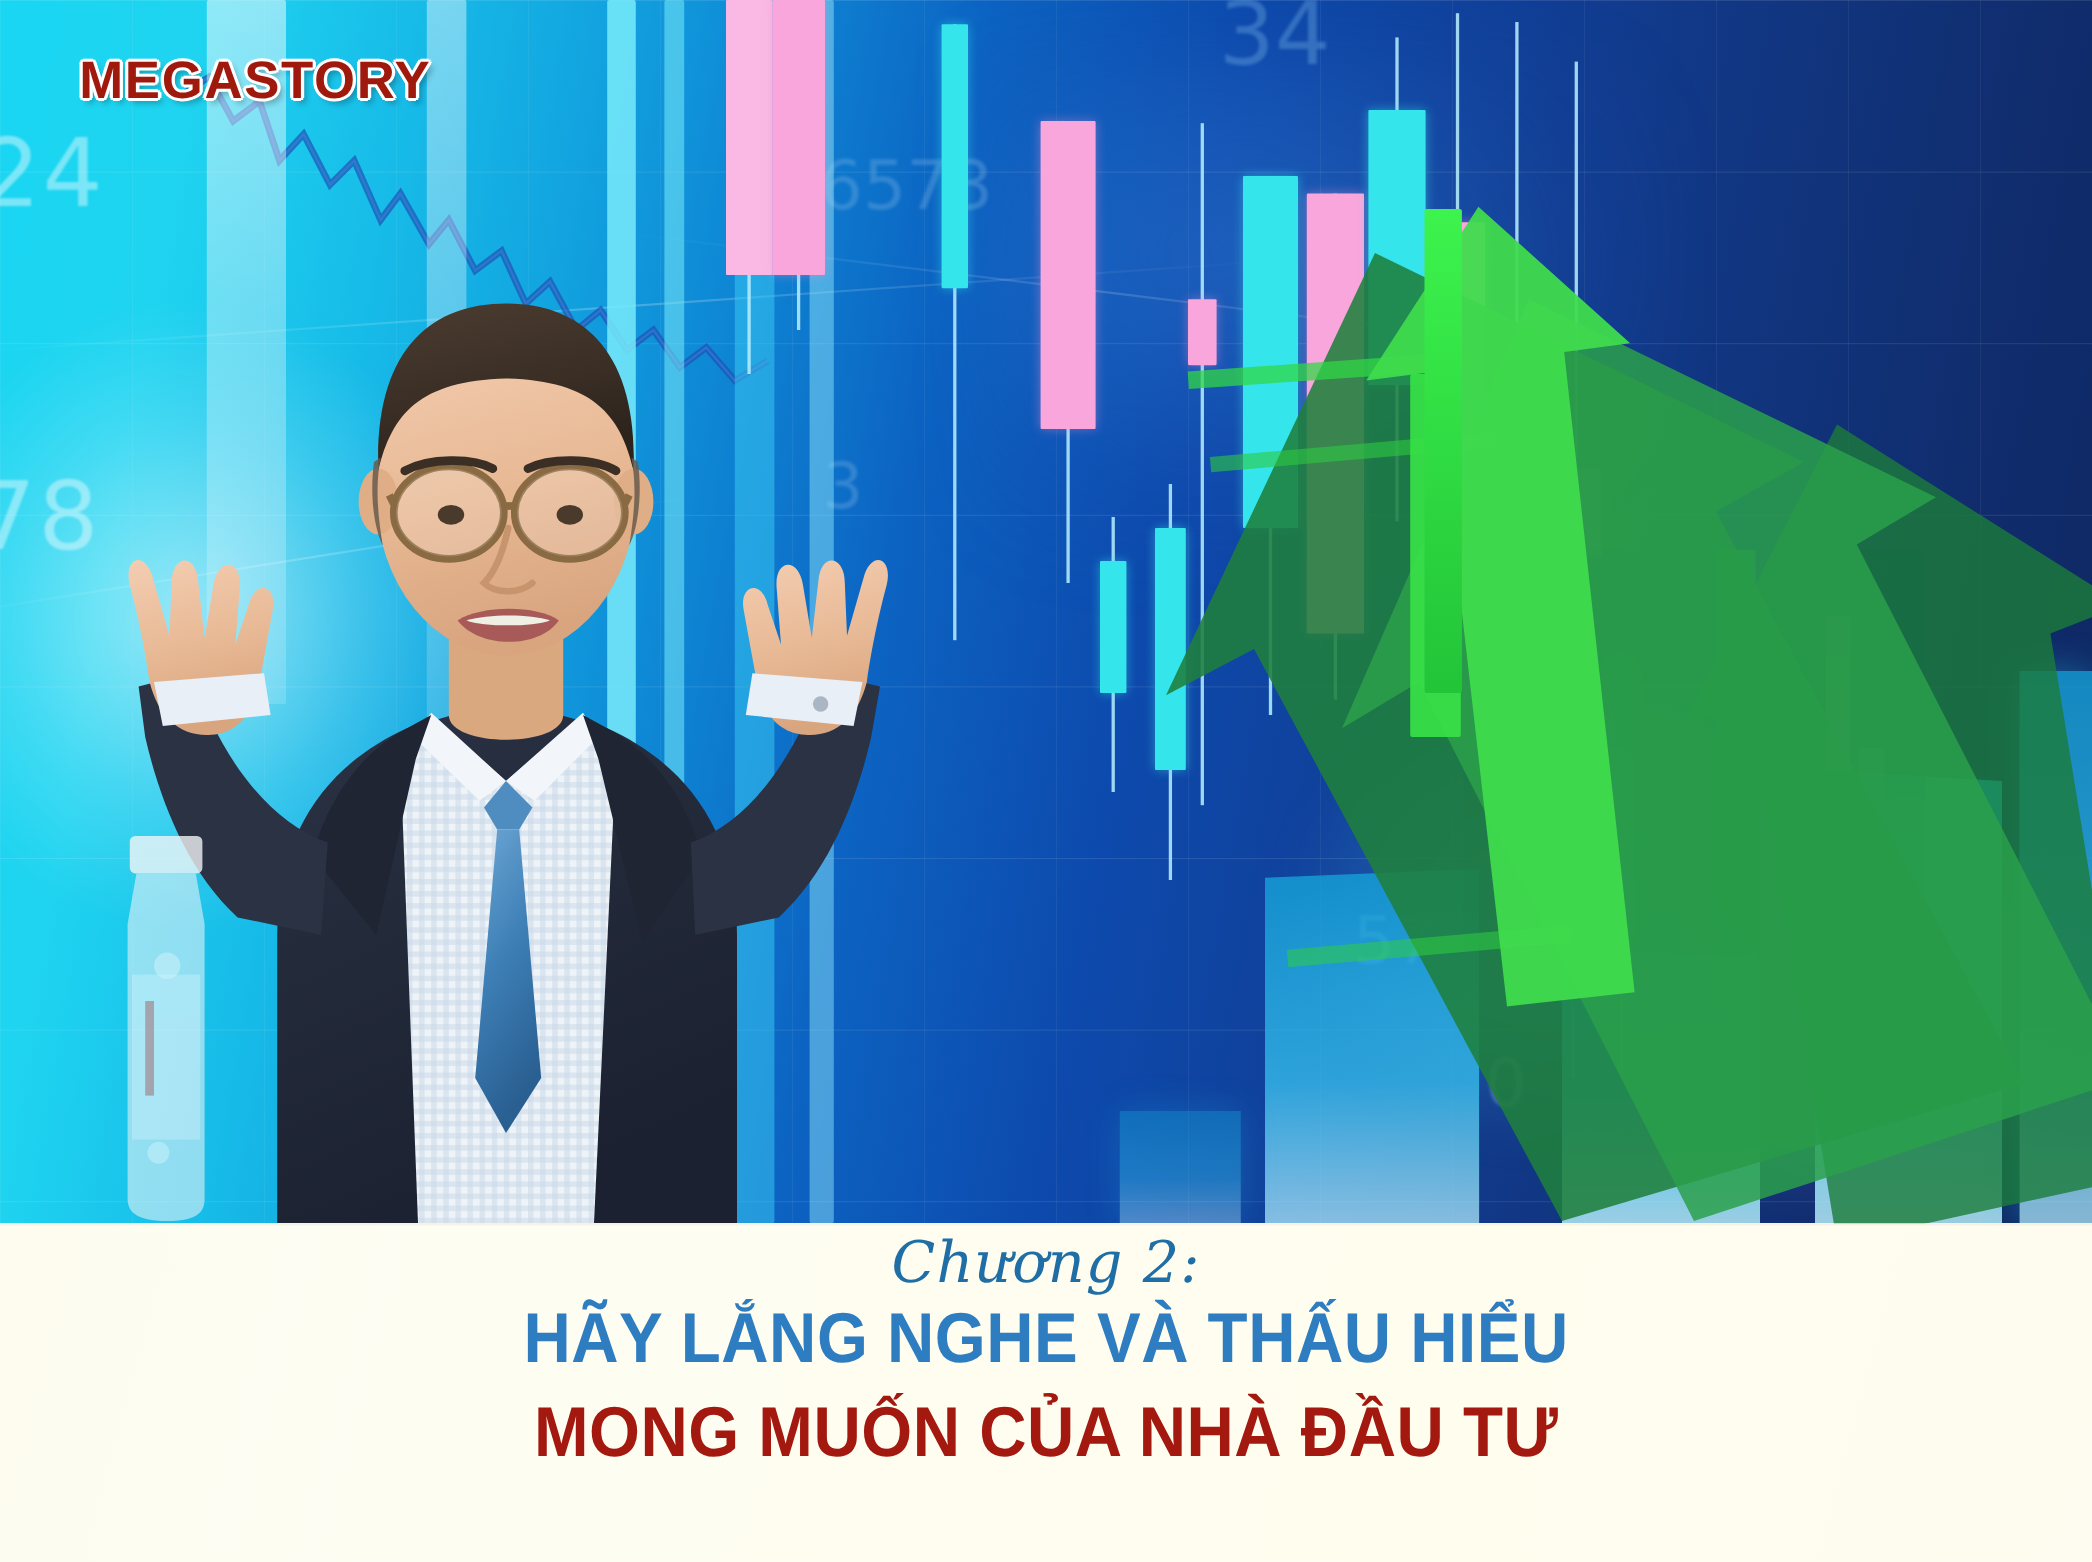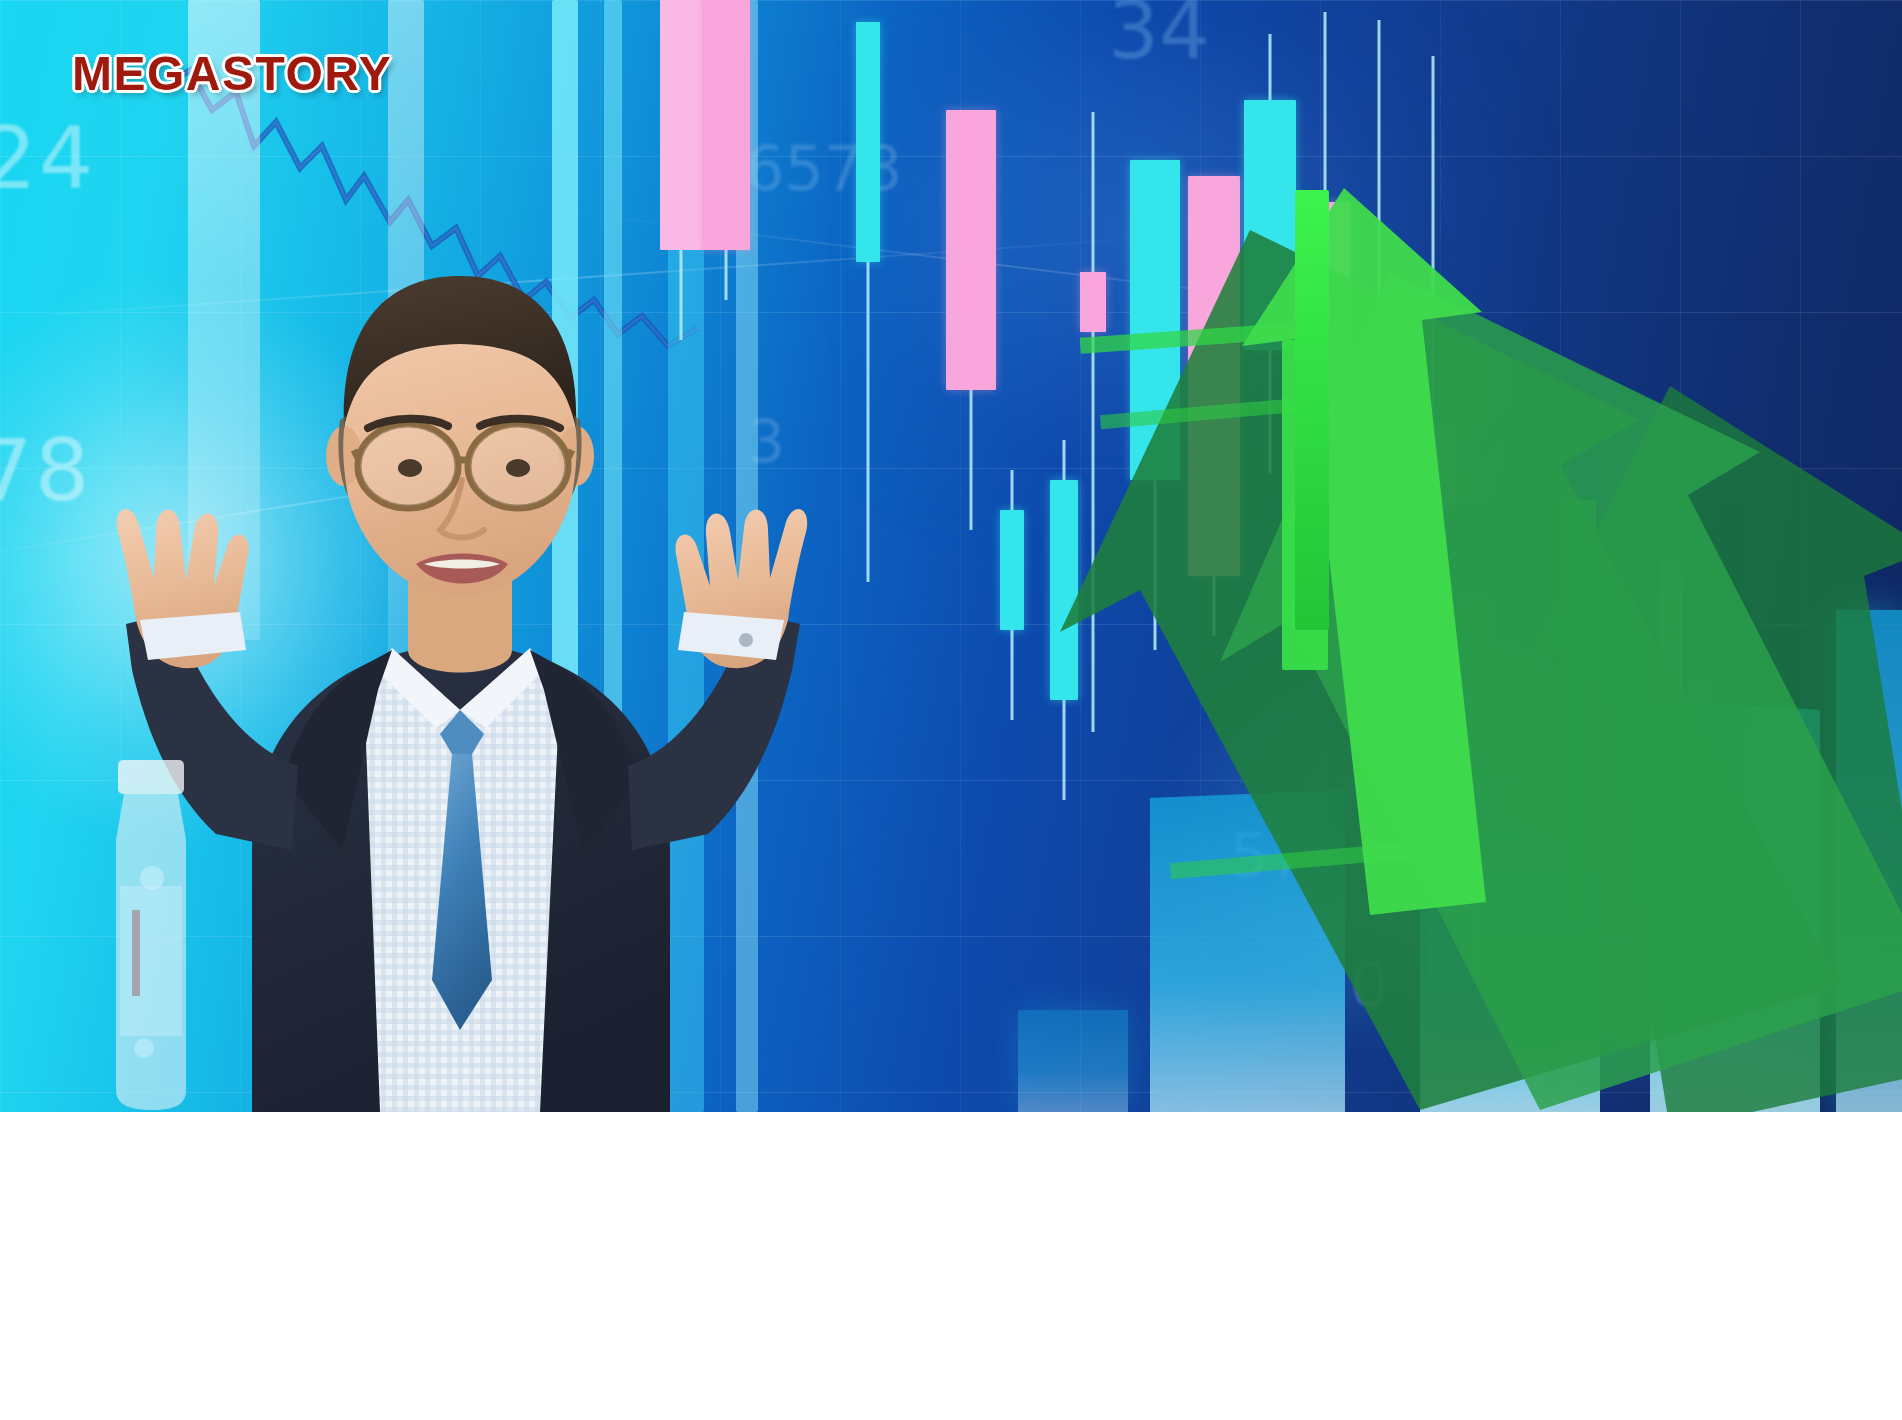--- a/index.html
+++ b/index.html
@@ -512,14 +512,19 @@
           <rect x="58" y="126" width="62" height="150" fill="#fbfdfe" opacity=".45"></rect>
           <rect x="70" y="150" width="8" height="86" fill="#c2342c" opacity=".45"></rect>
           <circle cx="90" cy="118" r="12" fill="#ffffff" opacity=".55"></circle>
           <circle cx="82" cy="288" r="10" fill="#ffffff" opacity=".50"></circle>
         </g>
       </svg>
     </div>
 
   </div>
 
+  <div class="caption">
+    <p class="chapter">Chương 2:</p>
+    <p class="headline-1">HÃY LẮNG NGHE VÀ THẤU HIỂU</p>
+    <p class="headline-2">MONG MUỐN CỦA NHÀ ĐẦU TƯ</p>
+  </div>
 
 </div>
 
 </body></html>

